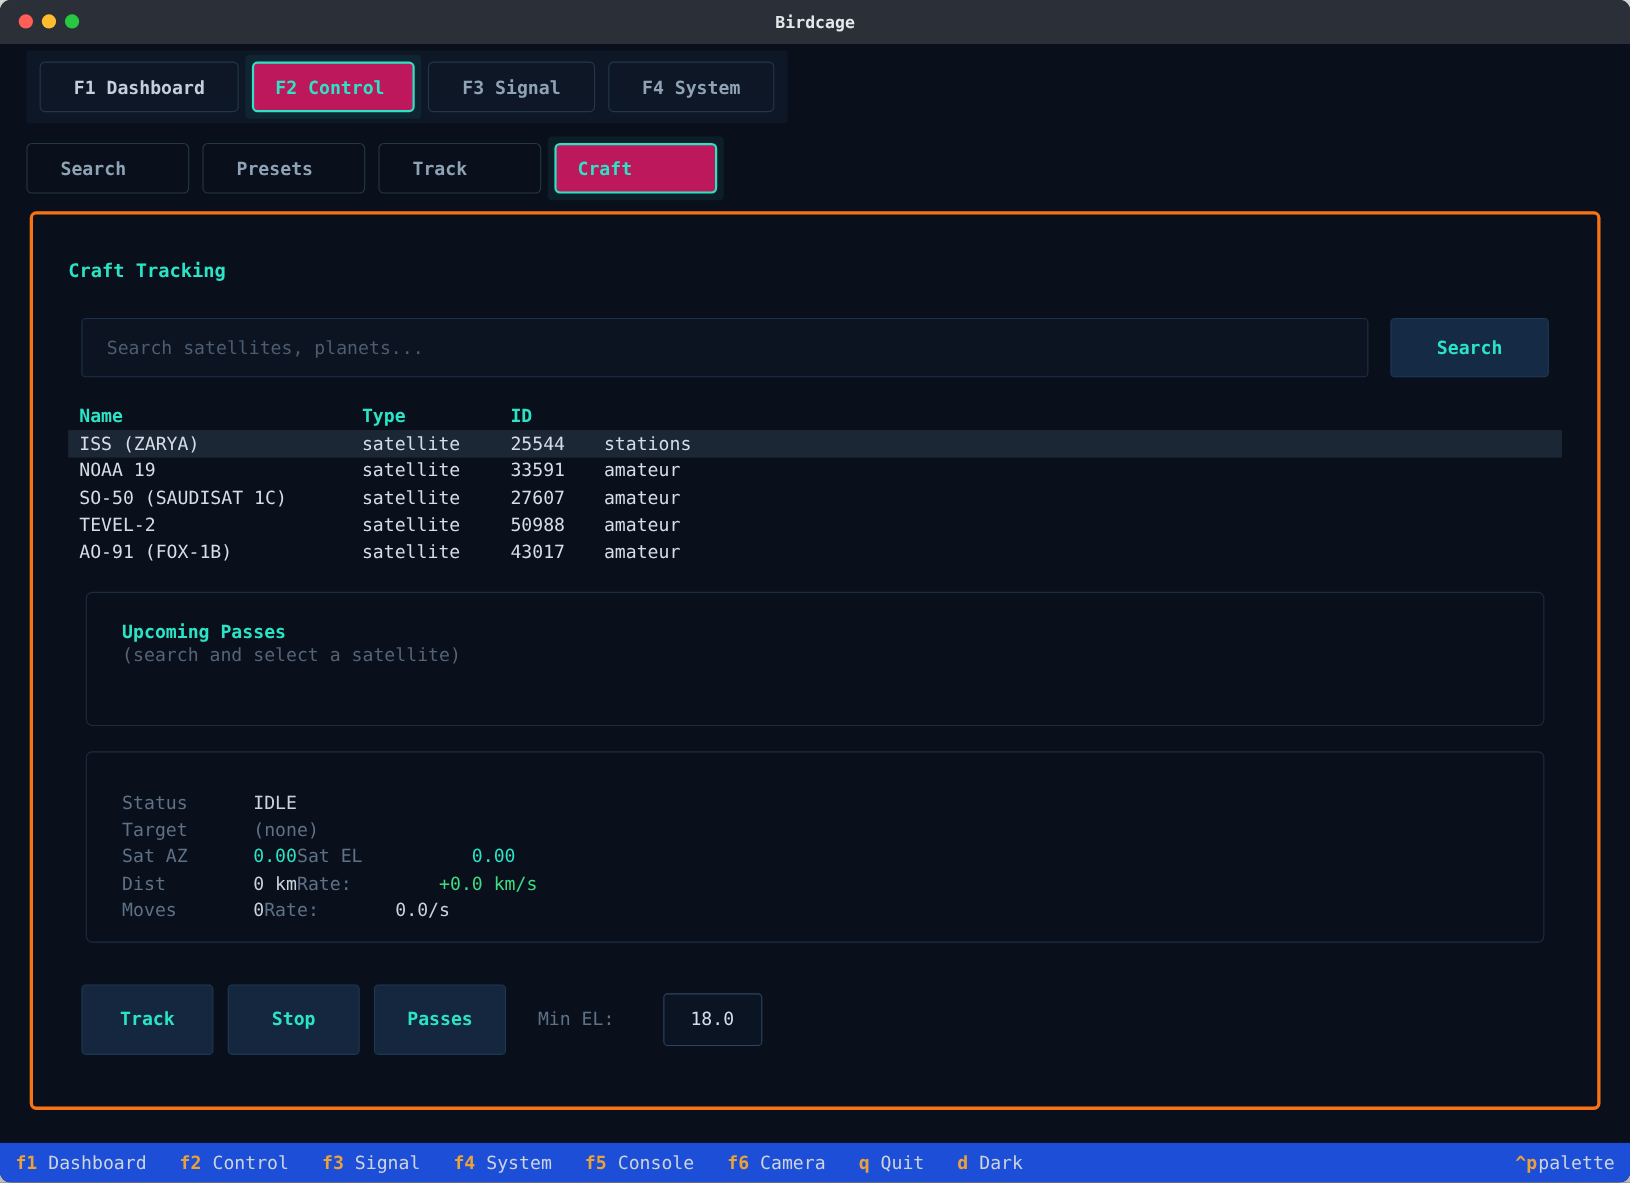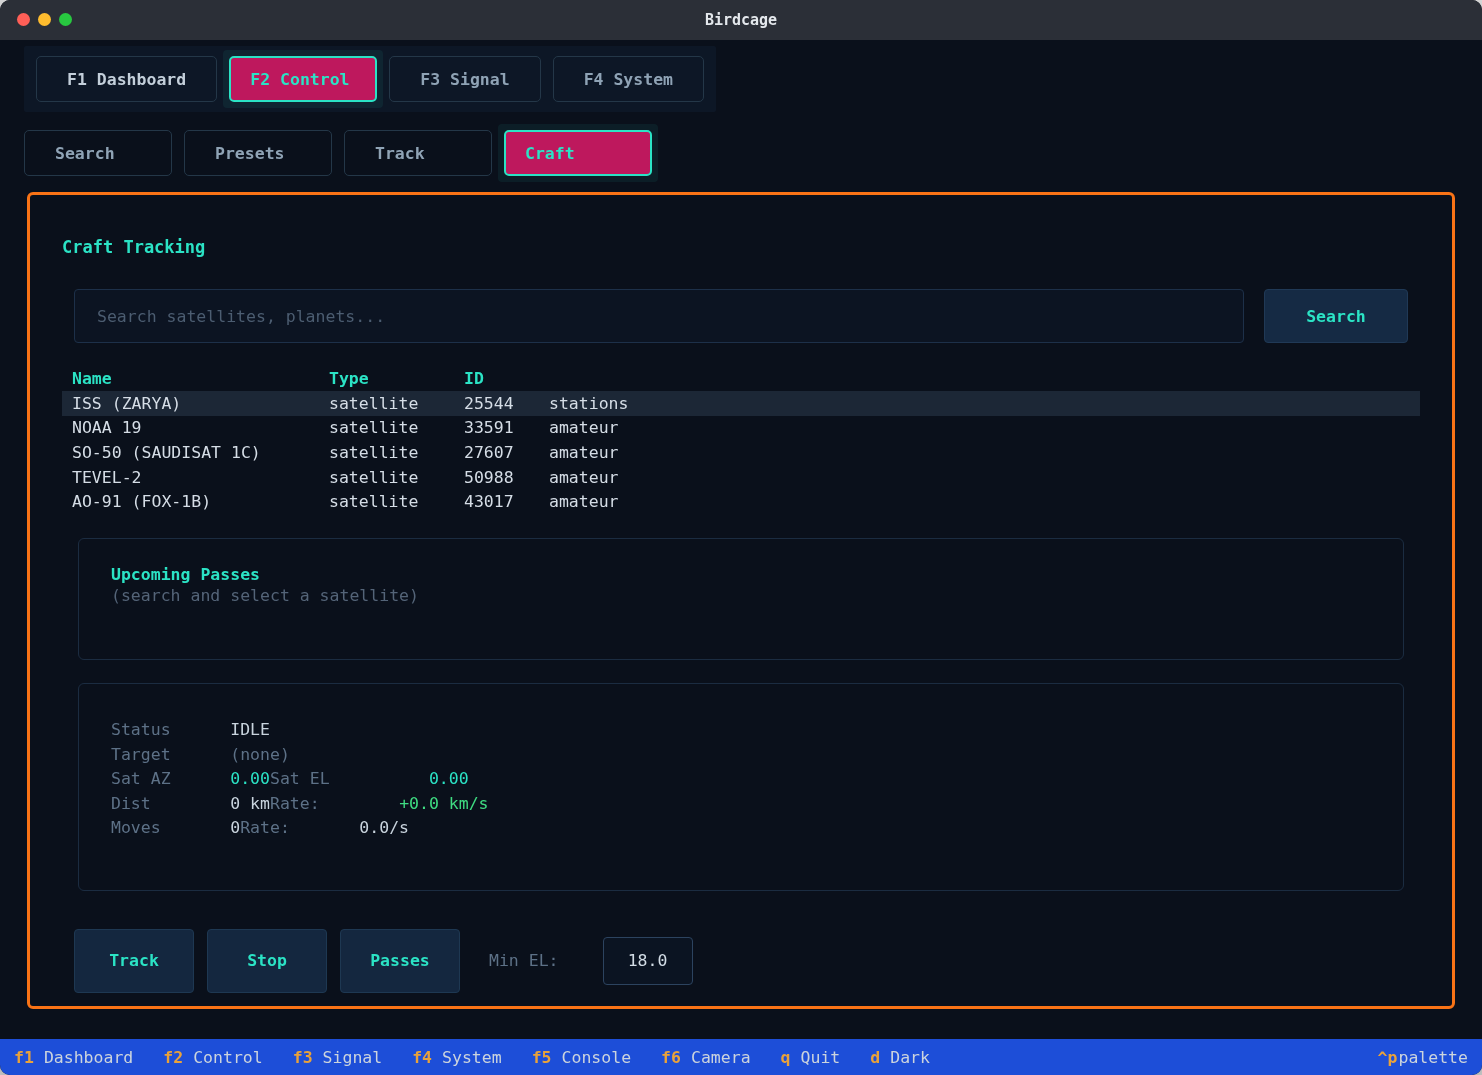--- a/index.html
+++ b/index.html
@@ -43,21 +43,21 @@
   .col{white-space:nowrap;overflow:hidden;}
   .col-name{width:257px;}
   .col-type{width:135px;}
   .col-id{width:85px;}
   .col-groups{flex:1;}
 
   .passes-box{margin:24px 16px 0 16px;border:1px solid #1b2c41;border-radius:6px;height:122px;padding:26px 0 0 32px;flex:0 0 auto;}
   .passes-title{color:var(--accent,#2be3c5);font-weight:bold;font-size:16.5px;}
   .passes-hint{color:#546478;font-size:16.5px;margin-top:2px;}
 
-  .telemetry-box{margin:23px 16px 0 16px;border:1px solid #1b2c41;border-radius:6px;height:208px;padding:34px 0 0 32px;font-size:16.5px;line-height:24.6px;white-space:pre;flex:0 0 auto;overflow:hidden;}
+  .telemetry-box{margin:23px 16px 0 16px;border:1px solid #1b2c41;border-radius:6px;height:174px;padding:34px 0 0 32px;font-size:16.5px;line-height:24.6px;white-space:pre;flex:0 0 auto;overflow:hidden;}
   .c-muted{color:#5d7187;}
   .c-text{color:#c9d4de;}
   .c-accent{color:var(--accent,#2be3c5);}
   .c-green{color:var(--green,#3fdc82);}
 
   .controls-row{margin-top:38px;padding-left:12px;display:flex;align-items:center;flex:0 0 auto;}
   .ctl-btn{width:120px;height:64px;background:#14273f;border:1px solid #1e3852;border-radius:4px;color:var(--accent,#2be3c5);font-weight:bold;font-size:16.5px;margin-right:13px;cursor:pointer;}
   .minel-label{color:#5d7187;font-size:16.5px;margin-left:16px;}
   .minel-input{width:90px;height:48px;margin-left:44px;background:#0b1422;border:1px solid #2c435f;border-radius:4px;color:#d3dde6;text-align:center;font-size:16.5px;outline:none;}
 

